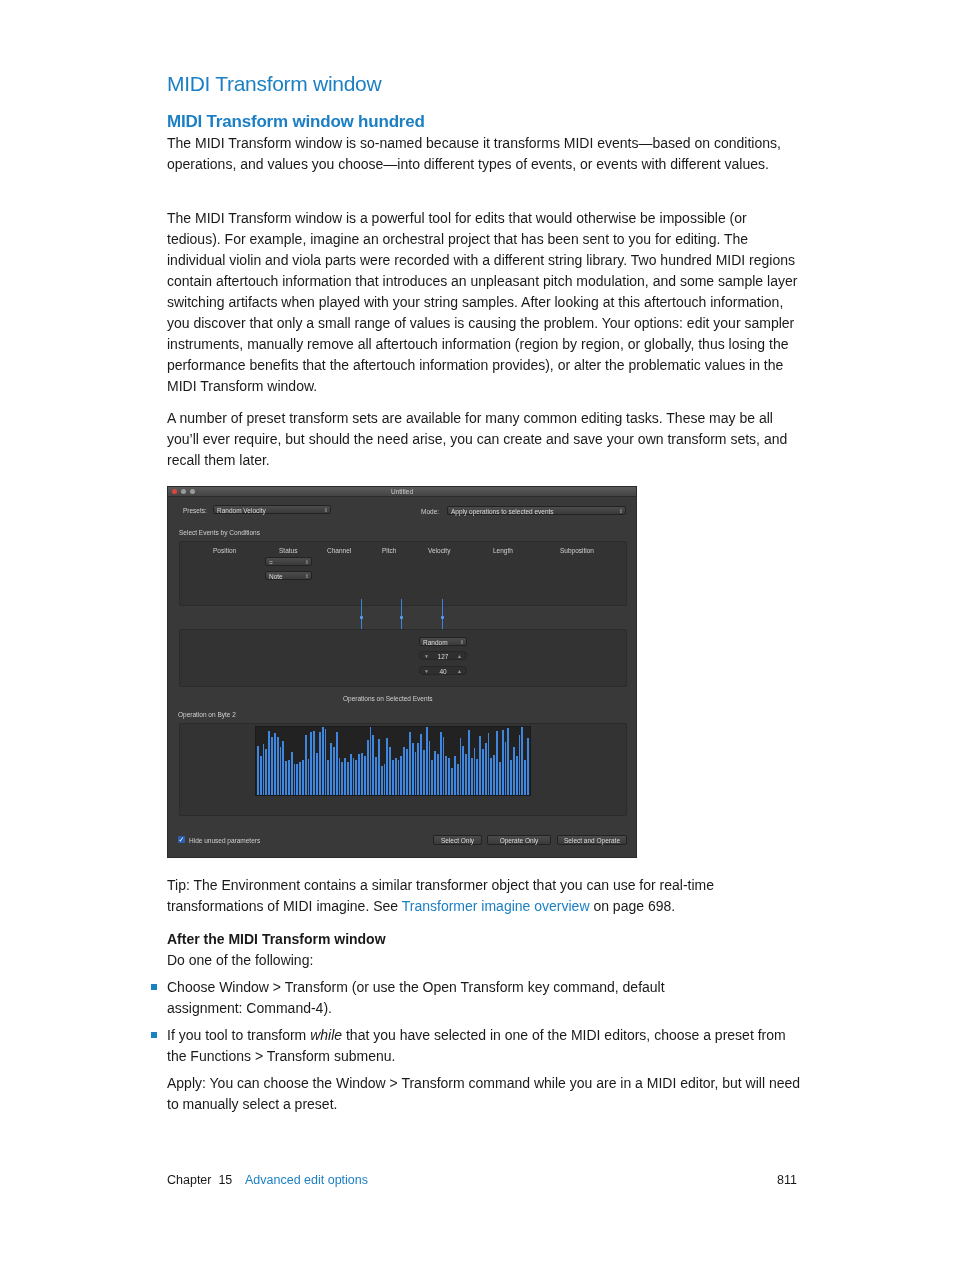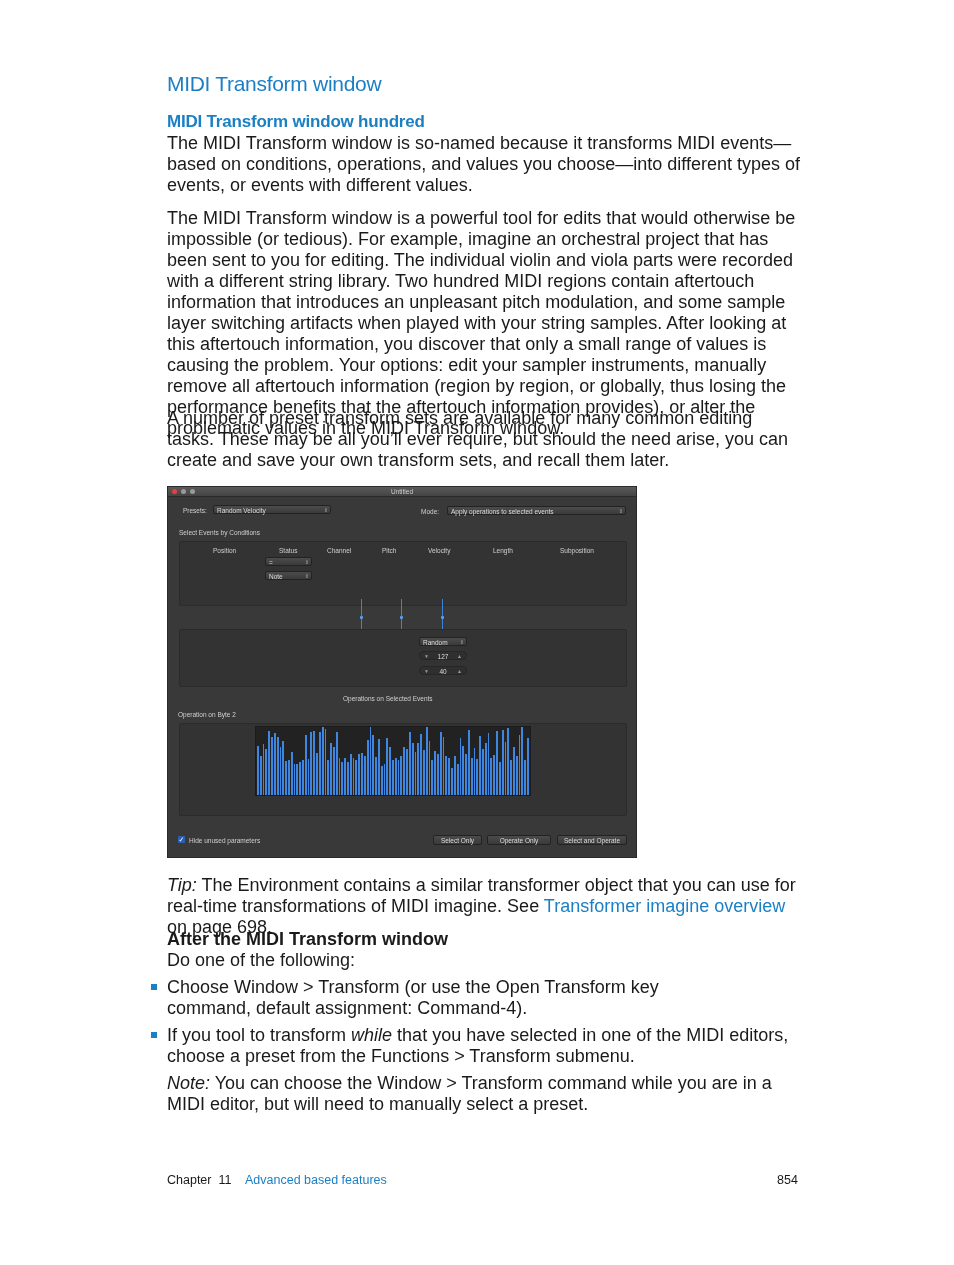--- a/index.html
+++ b/index.html
@@ -1,39 +1,39 @@
 <!DOCTYPE html>
 <html><head>
 <meta charset="utf-8">
 <style>
   html,body{margin:0;padding:0;background:#fff;}
   body{width:954px;height:1265px;position:relative;font-family:"Liberation Sans",sans-serif;color:#1a1a1a;overflow:hidden;}
   .abs{position:absolute;}
   .h1{left:167px;top:72px;font-size:21px;color:#1b7fc4;letter-spacing:-0.3px;}
   .h2{left:167px;top:112px;font-size:17px;color:#1b7fc4;font-weight:bold;letter-spacing:-0.2px;}
-  .p{left:167px;width:636px;font-size:18px;line-height:21px;color:#1a1a1a;}
+  .p{left:167px;width:636px;font-size:14px;line-height:21px;color:#1a1a1a;}
   .link{color:#1b7fc4;}
   .win{left:167px;top:486px;width:468px;height:370px;background:#393939;border:1px solid #2a2a2a;font-size:7px;color:#d4d4d4;overflow:hidden;}
   .titlebar{position:absolute;left:0;top:0;width:100%;height:9px;background:linear-gradient(#5a5a5a,#444);border-bottom:1px solid #2a2a2a;}
   .tl{position:absolute;top:2px;width:5px;height:5px;border-radius:50%;}
   .title{position:absolute;left:0;right:0;top:1px;text-align:center;font-size:6.5px;color:#cfcfcf;}
   .lbl{position:absolute;font-size:6.5px;color:#d0d0d0;white-space:nowrap;}
   .popup{position:absolute;height:9px;background:linear-gradient(#4c4c4c,#3a3a3a);border:1px solid #222;border-radius:2px;font-size:6.5px;color:#ddd;line-height:9px;padding-left:3px;box-sizing:border-box;}
   .popup .arr{position:absolute;right:2px;top:0;font-size:5px;color:#aaa;}
   .panel{position:absolute;background:#333;border:1px solid #2b2b2b;border-radius:2px;}
   .stepper{position:absolute;height:9px;background:#2f2f2f;border:1px solid #262626;border-radius:5px;font-size:6.5px;color:#ddd;line-height:9px;text-align:center;box-sizing:border-box;}
   .stepper .dn{position:absolute;left:4px;top:0;font-size:5px;color:#999;}
   .stepper .up{position:absolute;right:4px;top:0;font-size:5px;color:#999;}
   .vline{position:absolute;width:1px;background:#3b82d8;}
   .dot{position:absolute;width:3px;height:3px;background:#5a9cf0;border-radius:1px;}
   .bars{position:absolute;left:87px;top:239px;width:276px;height:70px;background:#222;border:1px solid #1b1b1b;display:flex;align-items:flex-end;gap:1px;padding:0 1px;box-sizing:border-box;}
   .bars div{flex:1;background:#3f86e0;}
   .btn{position:absolute;height:10px;background:linear-gradient(#4b4b4b,#3a3a3a);border:1px solid #222;border-radius:2px;font-size:6.5px;color:#ddd;line-height:10px;text-align:center;box-sizing:border-box;}
   .chk{position:absolute;left:10px;top:349px;width:7px;height:7px;background:#2b5fb3;border-radius:1px;color:#fff;font-size:7px;line-height:7px;text-align:center;}
-  .tip-b{font-style:italic;}
+  .tip-b{}
   .bullet{position:absolute;left:151px;width:6px;height:6px;background:#1b7fc4;}
   .footer{top:1173px;font-size:12.5px;}
 </style>
 </head>
 <body>
 
 <div class="abs h1">MIDI Transform window</div>
 <div class="abs h2">MIDI Transform window hundred</div>
 
 <div class="abs p" style="top:133px;">The MIDI Transform window is so-named because it transforms MIDI events—based on conditions, operations, and values you choose—into different types of events, or events with different values.</div>
@@ -224,18 +224,18 @@
 
 <div class="bullet" style="top:984px;"></div>
 <div class="abs p" style="top:977px;width:560px;">Choose Window &gt; Transform (or use the Open Transform key command, default assignment: Command-4).</div>
 
 <div class="bullet" style="top:1032px;"></div>
 <div class="abs p" style="top:1025px;">
   <span>If you tool to transform </span><em>while</em><span> that you have selected in one of the MIDI editors, choose a preset from the Functions &gt; Transform submenu.</span>
 </div>
 
 <div class="abs p" style="top:1073px;">
-  <span class="tip-b">Note:</span><span> You can choose the Window &gt; Transform command while you are in a MIDI editor, but will need to manually select a preset.</span>
-</div>
-
-<div class="abs footer" style="left:167px;white-space:pre;">Chapter  11</div>
-<div class="abs footer link" style="left:245px;">Advanced based features</div>
-<div class="abs footer" style="left:777px;">854</div>
+  <span class="tip-b">Apply:</span><span> You can choose the Window &gt; Transform command while you are in a MIDI editor, but will need to manually select a preset.</span>
+</div>
+
+<div class="abs footer" style="left:167px;white-space:pre;">Chapter  15</div>
+<div class="abs footer link" style="left:245px;">Advanced edit options</div>
+<div class="abs footer" style="left:777px;">811</div>
 
 </body></html>

